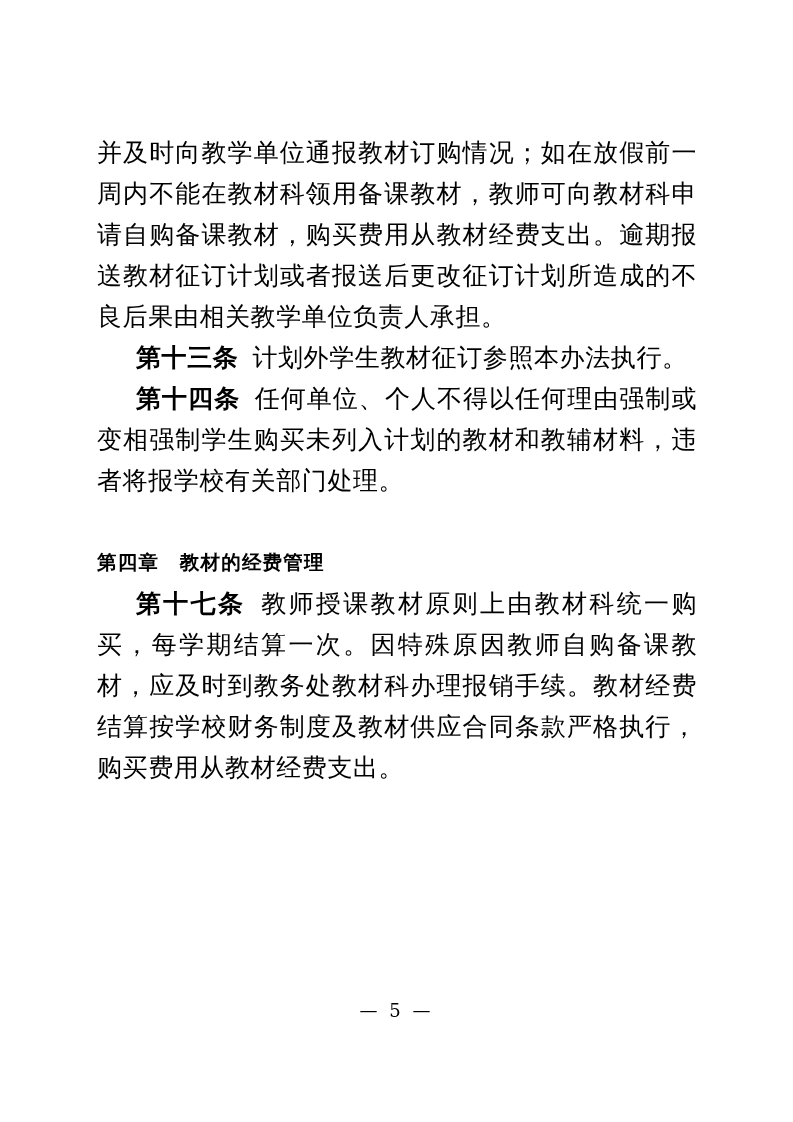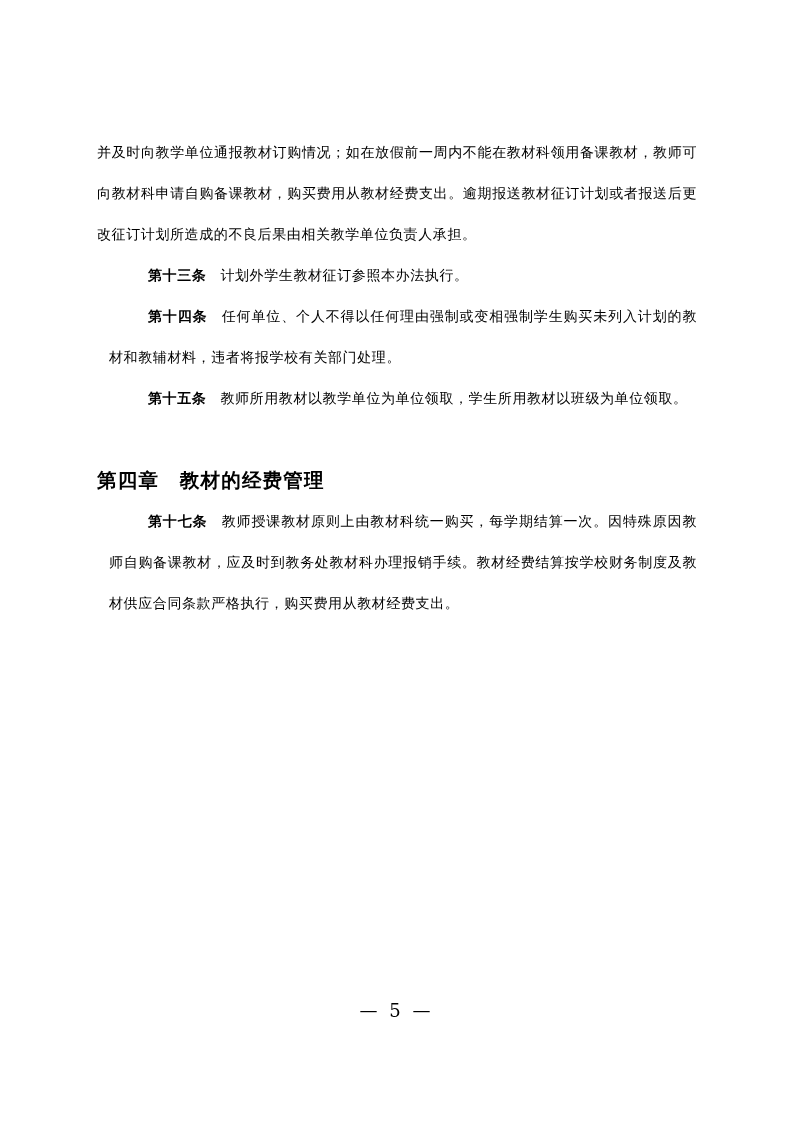--- a/index.html
+++ b/index.html
@@ -16,30 +16,29 @@
     font-family: "DejaVu Serif", "Liberation Serif", serif;
     color: #000000;
   }
   .content {
     position: absolute;
     left: 97px;
     top: 132px;
     width: 600px;
   }
   .para {
-    font-size: 14px;
+    font-size: 25px;
     line-height: 41px;
     text-align: justify;
     text-justify: inter-ideograph;
     letter-spacing: 0.6px;
     margin: 0;
   }
   .indent {
     text-indent: 39px;
-    margin-left: 12px;
   }
   .label {
     font-weight: bold;
   }
   .chapter {
     font-size: 19.5px;
     line-height: 41px;
     font-weight: bold;
     text-align: left;
     letter-spacing: 1.2px;
@@ -78,23 +77,20 @@
     </p>
 
     <p class="para indent">
       <span class="label">第十三条</span><span class="wsp"></span><span>计划外学生教材征订参照本办法执行。</span>
     </p>
 
     <p class="para indent">
       <span class="label">第十四条</span><span class="wsp"></span><span>任何单位、个人不得以任何理由强制或变相强制学生购买未列入计划的教材和教辅材料，违者将报学校有关部门处理。</span>
     </p>
 
-    <p class="para indent">
-      <span class="label">第十五条</span><span class="wsp"></span><span>教师所用教材以教学单位为单位领取，学生所用教材以班级为单位领取。</span>
-    </p>
 
     <div class="spacer-big"></div>
 
     <p class="chapter">
       <span>第四章　教材的经费管理</span>
     </p>
 
 
     <p class="para indent">
       <span class="label">第十七条</span><span class="wsp"></span><span>教师授课教材原则上由教材科统一购买，每学期结算一次。因特殊原因教师自购备课教材，应及时到教务处教材科办理报销手续。教材经费结算按学校财务制度及教材供应合同条款严格执行，购买费用从教材经费支出。</span>

